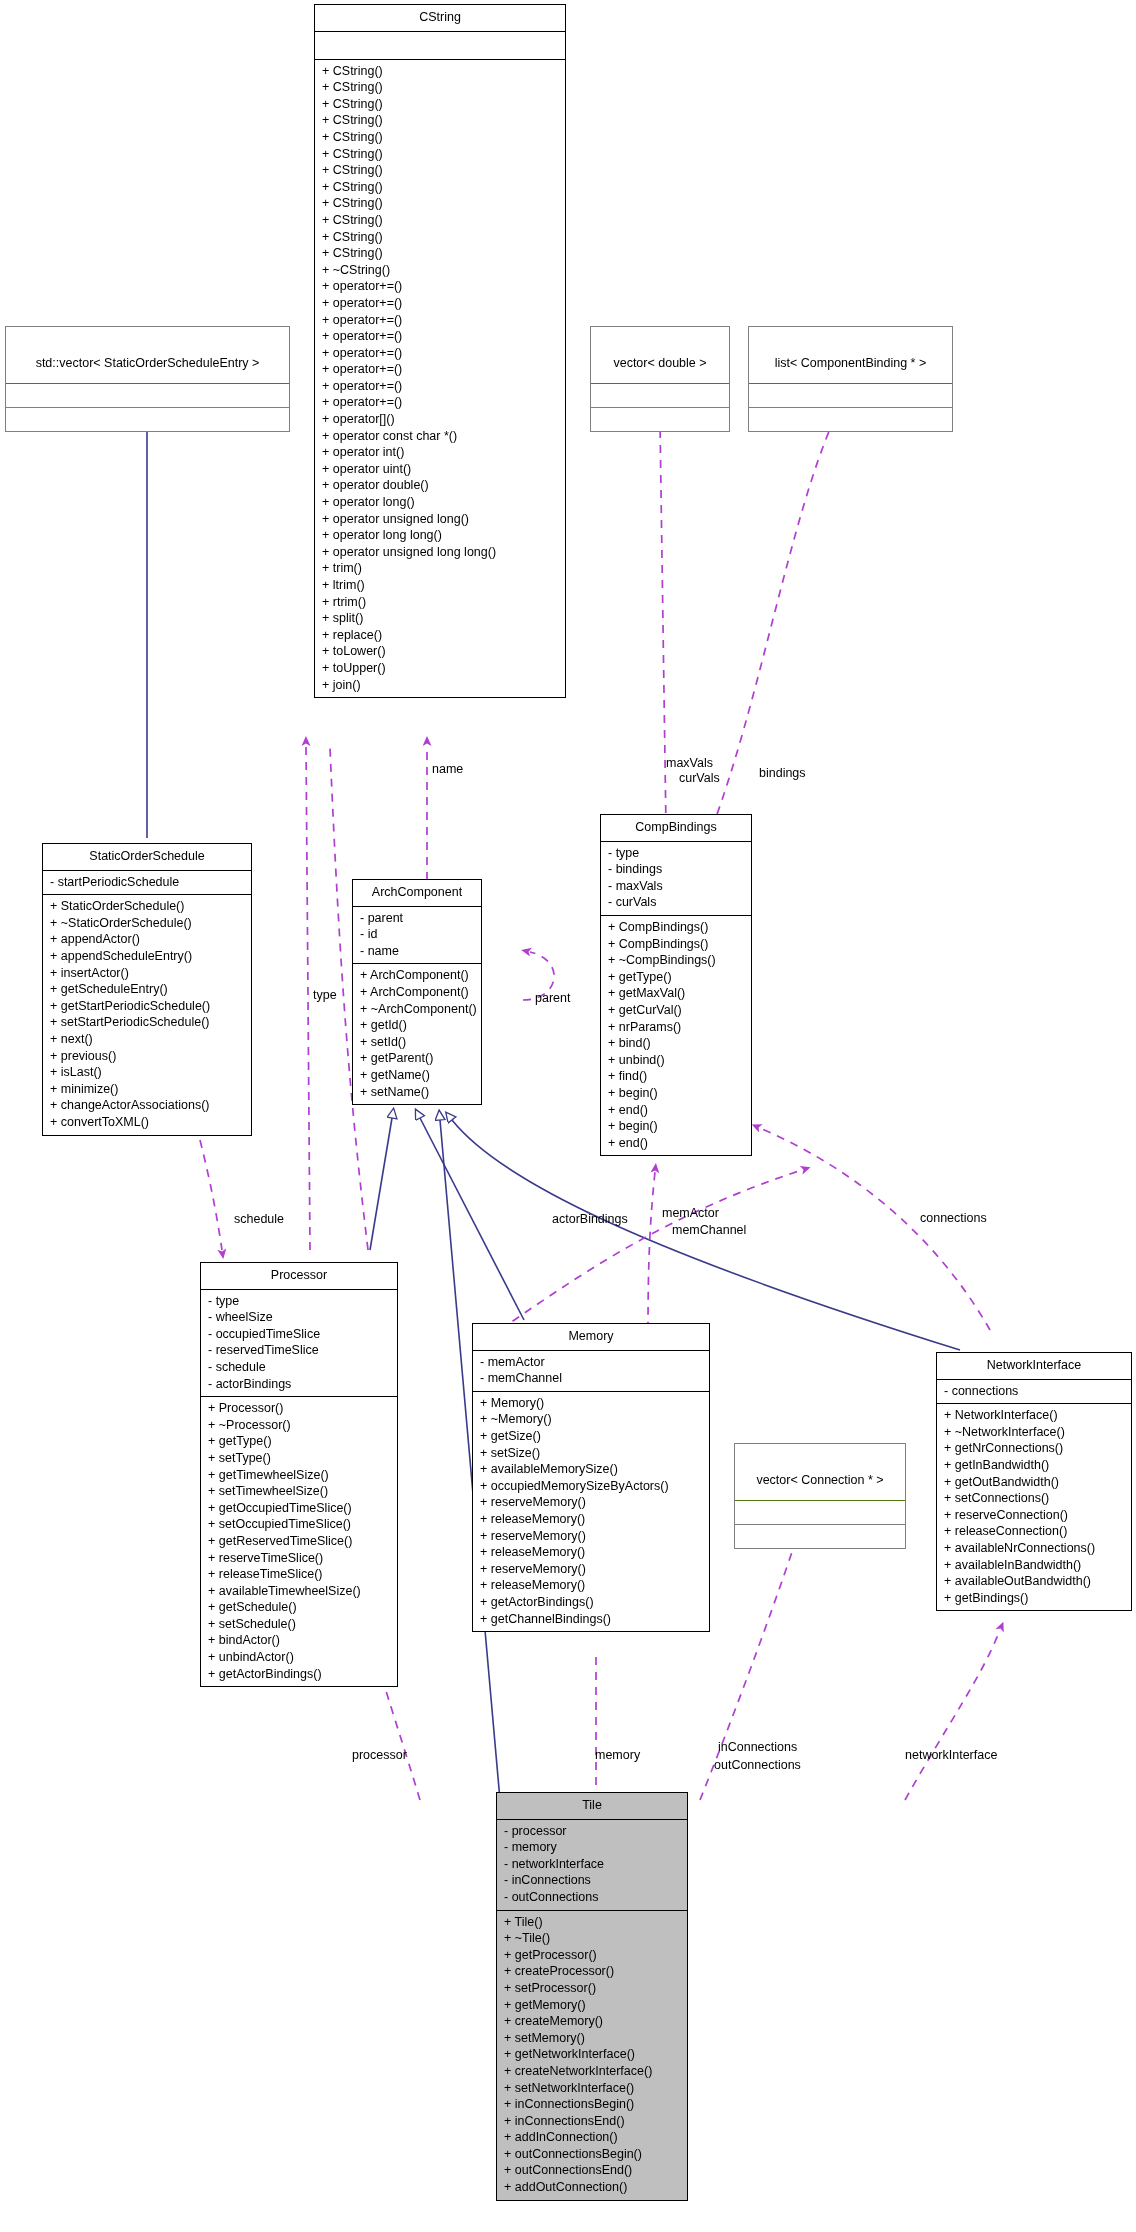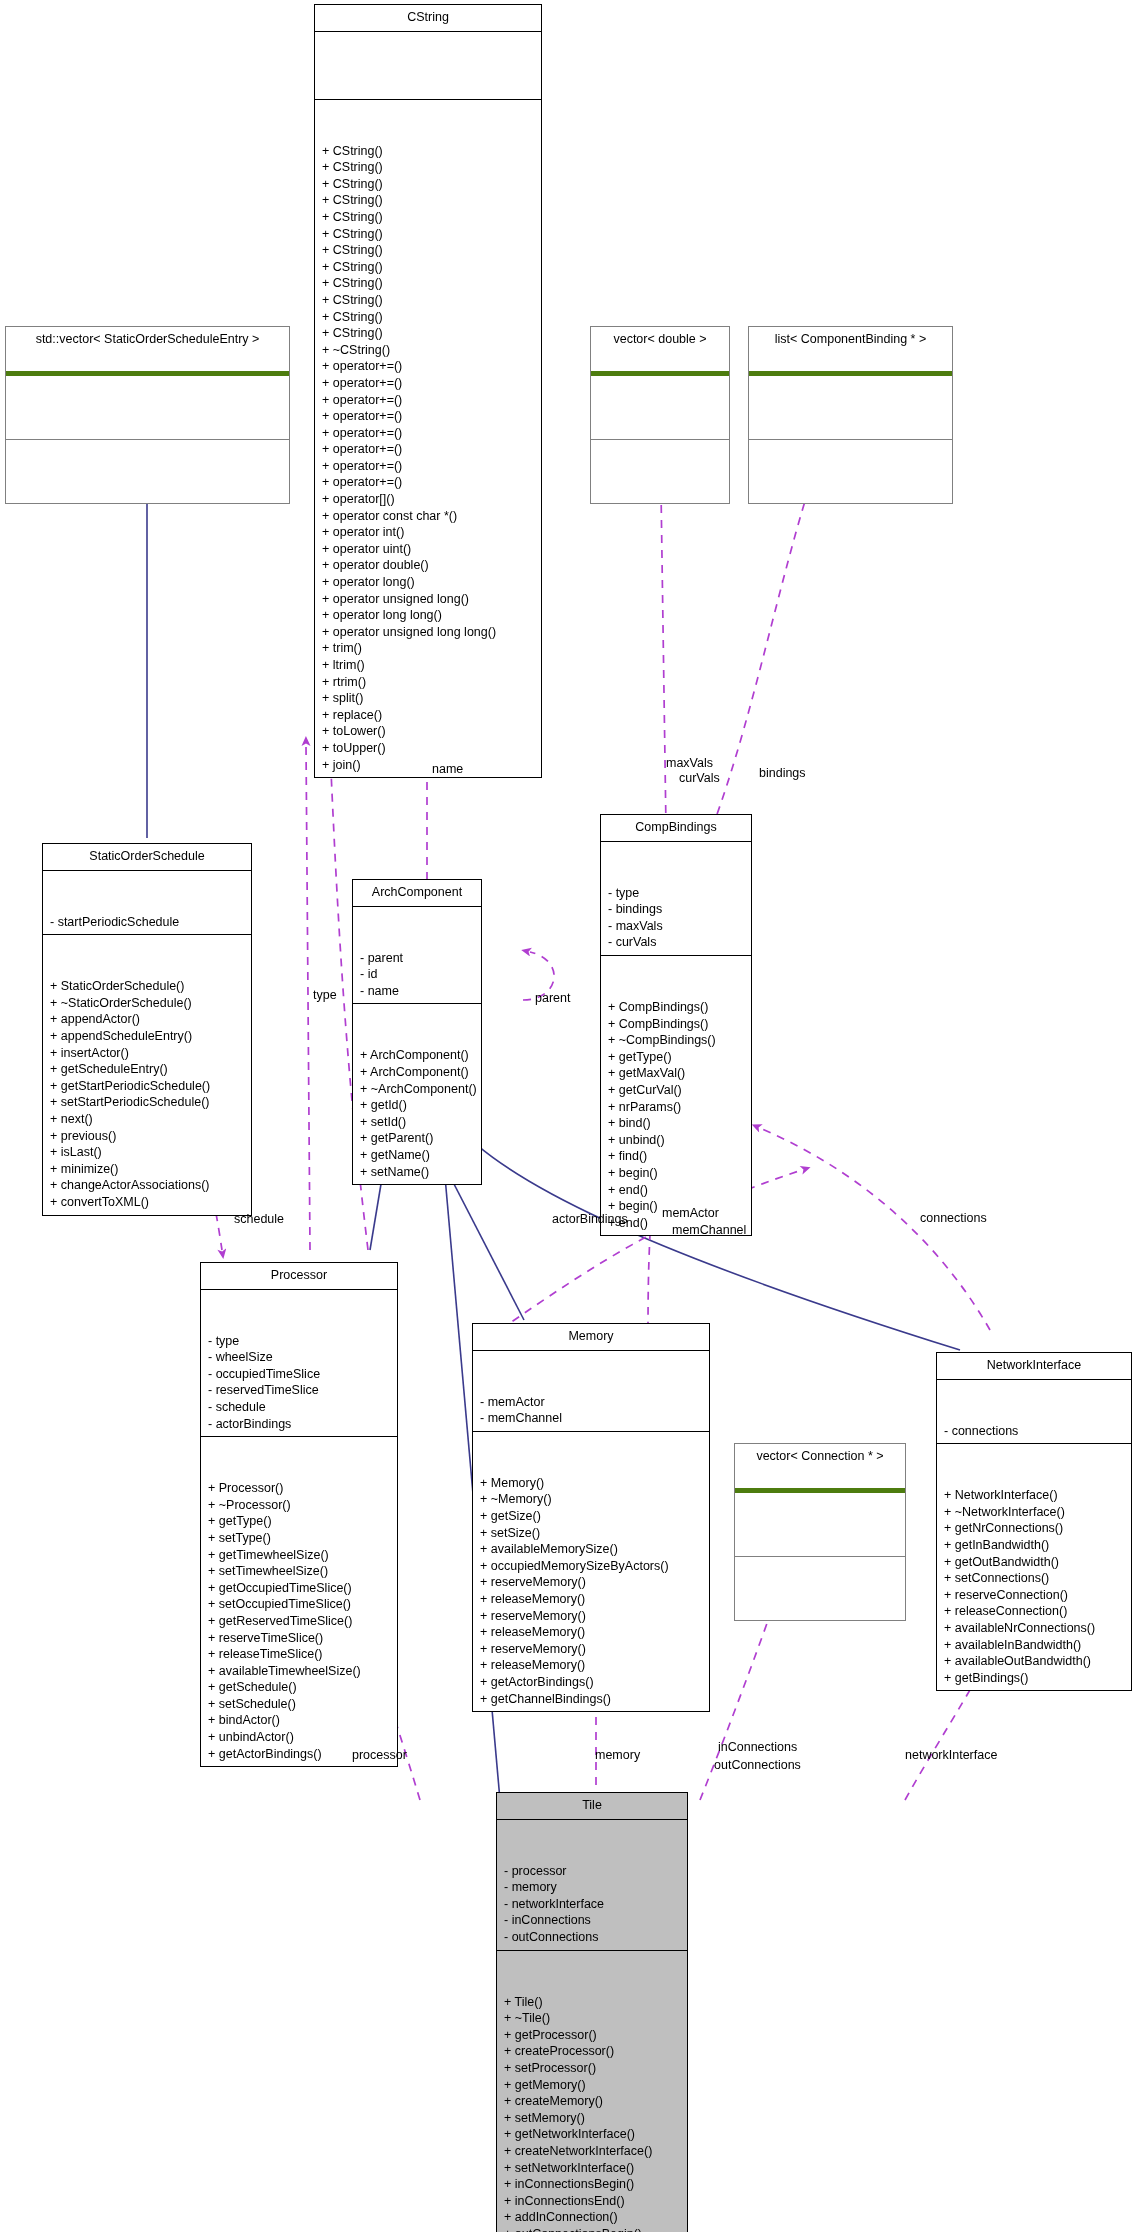--- a/index.html
+++ b/index.html
@@ -43,27 +43,27 @@
     background: #bfbfbf;
   }
   .title {
     text-align: center;
     padding: 4px 6px 5px 6px;
     border-bottom: 1px solid #000000;
     font-size: 12.5px;
     white-space: nowrap;
   }
   .node.thin .title {
-    border-bottom: 5px solid #4d7c0f;
-    padding: 4px 8px 23px 8px;
+    border-bottom: 1px solid #4d7c0f;
+    padding: 4px 8px 11px 8px;
+    margin-top: 24px;
   }
   .sec {
     padding: 3px 6px 4px 7px;
     background: #ffffff;
-    margin-top: 40px;
   }
   .sec.attrs {
     border-bottom: 1px solid #000000;
   }
   .node.thin .sec.attrs {
     border-bottom: 1px solid #808080;
     min-height: 16px;
   }
   .node.thin .sec.ops {
     min-height: 16px;
@@ -129,21 +129,21 @@
 
     <path d="M700,1800 C 740,1700 780,1590 806,1510" stroke="#b03ed0" stroke-width="1.7" fill="none" stroke-dasharray="8,7" marker-end="url(#use-arrow)"></path>
 
     <path d="M420,1800 C 390,1700 360,1620 346,1532" stroke="#b03ed0" stroke-width="1.7" fill="none" stroke-dasharray="8,7" marker-end="url(#use-arrow)"></path>
 
     <path d="M596,1800 L596,1650" stroke="#b03ed0" stroke-width="1.7" fill="none" stroke-dasharray="8,7"></path>
 
     <path d="M905,1800 C 950,1720 980,1680 1000,1630" stroke="#b03ed0" stroke-width="1.7" fill="none" stroke-dasharray="8,7" marker-end="url(#use-arrow)"></path>
   </svg>
 
-  <div class="node" style="left:314px; top:4px; width:228px;">
+  <div class="node" style="left:314px; top:4px; width:252px;">
     <div class="title">CString</div>
     <div class="sec attrs" style="min-height:20px;"></div>
     <div class="sec ops">
       <div class="row">+ CString()</div>
       <div class="row">+ CString()</div>
       <div class="row">+ CString()</div>
       <div class="row">+ CString()</div>
       <div class="row">+ CString()</div>
       <div class="row">+ CString()</div>
       <div class="row">+ CString()</div>

